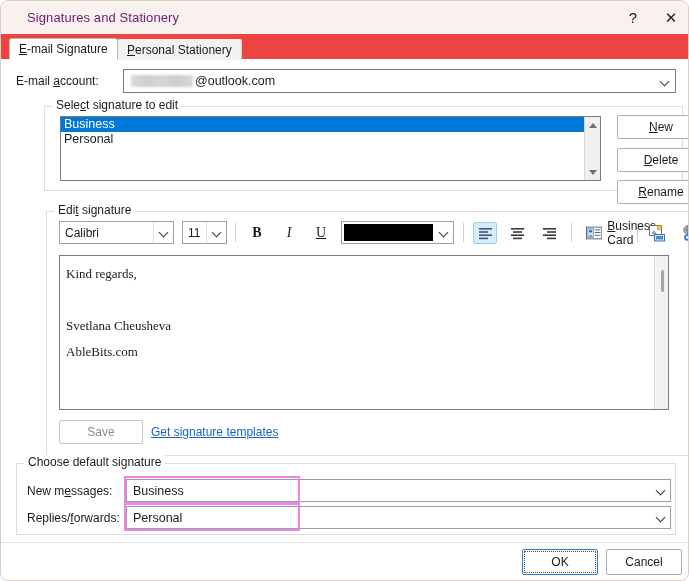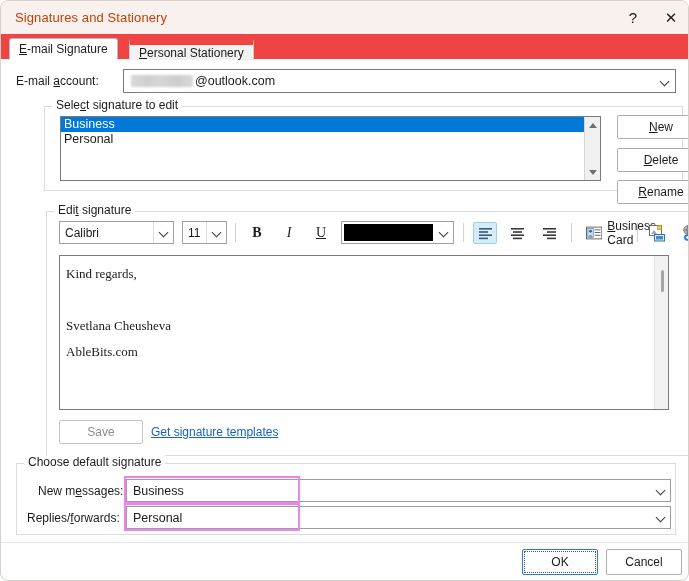--- a/index.html
+++ b/index.html
@@ -22,21 +22,21 @@
     overflow:hidden;
   }
 
   
   .titlebar{
     position:absolute;left:0;top:0;width:689px;height:33px;
     background:#f8f1ed;
     display:flex;align-items:center;
   }
   .title-text{
-    margin-left:14px;font-size:13px;color:#c2410c;letter-spacing:.1px;
+    margin-left:26px;font-size:13px;color:#701a75;letter-spacing:.1px;
   }
   .title-btns{margin-left:auto;display:flex;height:33px;}
   .title-btn{
     width:38px;height:33px;display:flex;align-items:center;justify-content:center;
     font-size:15px;color:#1b1b1b;cursor:default;
   }
   .title-btn.help{font-size:15px;}
   .title-btn.close{font-size:15px;}
 
   
@@ -58,23 +58,23 @@
     left:8px;
     background:#ffffff;
     border-top:1px solid #b9b9b9;
     border-left:1px solid #b9b9b9;
     border-right:1px solid #b9b9b9;
     border-bottom:1px solid #ffffff;
     border-radius:3px 3px 0 0;
     z-index:3;
   }
   .tab.inactive{
-    left:128px;
+    left:116px;
     background:#f2f2f2;
-    border-top:7px solid #ef4444;
+    border-top:1px solid #ef4444;
     border-left:1px solid #cfcfcf;
     border-right:1px solid #cfcfcf;
     border-radius:3px 3px 0 0;
     z-index:2;
   }
   u.acc{text-decoration:underline;}
 
   
   .lbl{font-size:12px;color:#1b1b1b;}
   .groupbox{position:absolute;}
@@ -214,21 +214,21 @@
     font-size:12px;color:#8c8c8c;cursor:default;
   }
   .tmpl-link{
     position:absolute;left:105px;top:214px;font-size:12px;color:#1763c4;
     text-decoration:underline;cursor:pointer;
   }
 
   
   #grp-default{left:15px;top:462px;width:660px;height:72px;}
   .def-row-label{position:absolute;font-size:12px;color:#1b1b1b;}
-  #lbl-new{left:22px;top:21px;text-align:right;}
+  #lbl-new{left:11px;top:21px;text-align:right;}
   #lbl-rep{left:11px;top:48px;}
   .def-combo{
     position:absolute;height:23px;background:#ffffff;border:1px solid #9d9d9d;
     box-sizing:border-box;display:flex;align-items:center;
   }
   #cmb-new{left:110px;top:16px;width:545px;}
   #cmb-rep{left:110px;top:43px;width:545px;}
   .def-combo .t{margin-left:6px;font-size:12.5px;color:#1b1b1b;}
   .def-combo .cb-arrow{margin-left:auto;width:20px;height:21px;border-left:none;}
   .hl{

